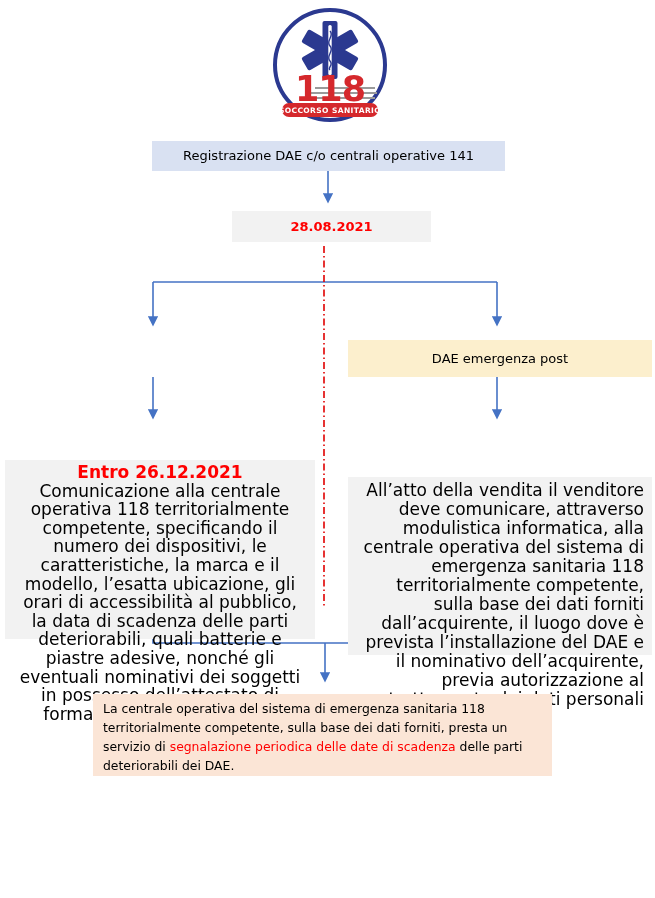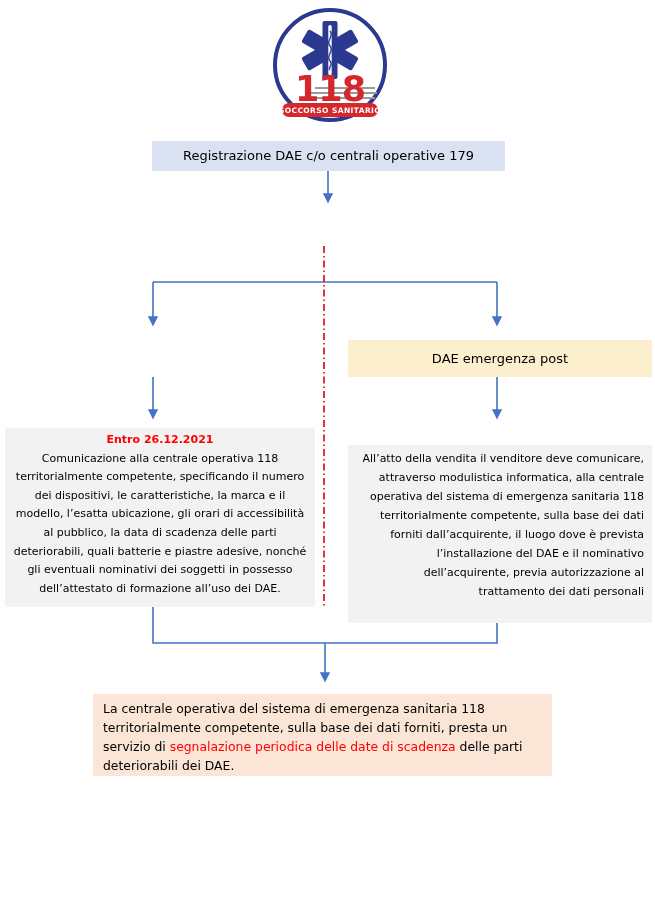--- a/index.html
+++ b/index.html
@@ -23,21 +23,21 @@
   }
   .yellow{
     top:340px;height:37px;background:var(--branch-header-bg,#FCEFCD);
     font-size:13px;line-height:37px;text-align:center;
   }
   .yellow.left-h{left:0;width:306px;}
   .yellow.right-h{left:348px;width:304px;}
 
   .gray-body{
     background:var(--neutral-box-bg,#F2F2F2);
-    font-size:11px;line-height:18.6px;
+    font-size:17px;line-height:18.6px;margin-top:32px;
   }
   .left-body{
     left:5px;top:428px;width:310px;height:179px;
     text-align:center;padding:3px 8px 0 8px;
   }
   .right-body{
     left:348px;top:445px;width:304px;height:178px;
     text-align:right;padding:4px 8px 0 12px;line-height:19px;
   }
   .deadline{font-weight:bold;color:var(--accent-red,#FF0000);}
@@ -100,22 +100,23 @@
         <rect class="logo-grayline" x="46" y="83" width="60" height="2"></rect>
         <rect class="logo-grayline" x="42" y="88" width="66" height="2"></rect>
         <rect class="logo-grayline" x="46" y="93" width="60" height="2"></rect>
       </g>
       <text class="logo-118" x="61" y="97" text-anchor="middle">118</text>
       <rect class="logo-banner" x="13" y="99" width="96" height="14" rx="7"></rect>
       <text class="logo-banner-text" x="61" y="109" text-anchor="middle">SOCCORSO SANITARIO</text>
     </svg>
   </div>
 
-  <div class="box title-box">Registrazione DAE c/o centrali operative 179</div>
+  <div class="box title-box">Registrazione DAE c/o centrali operative 141</div>
 
+  <div class="box date-box">28.08.2021</div>
 
 
   <div class="box yellow right-h">DAE emergenza post</div>
 
   <div class="box gray-body left-body">
     <div class="deadline">Entro 26.12.2021</div>
     <div>Comunicazione alla centrale operativa 118 territorialmente competente, specificando il numero dei dispositivi, le caratteristiche, la marca e il modello, l’esatta ubicazione, gli orari di accessibilità al pubblico, la data di scadenza delle parti deteriorabili, quali batterie e piastre adesive, nonché gli eventuali nominativi dei soggetti in possesso dell’attestato di formazione all’uso dei DAE.</div>
   </div>
 
   <div class="box gray-body right-body">

